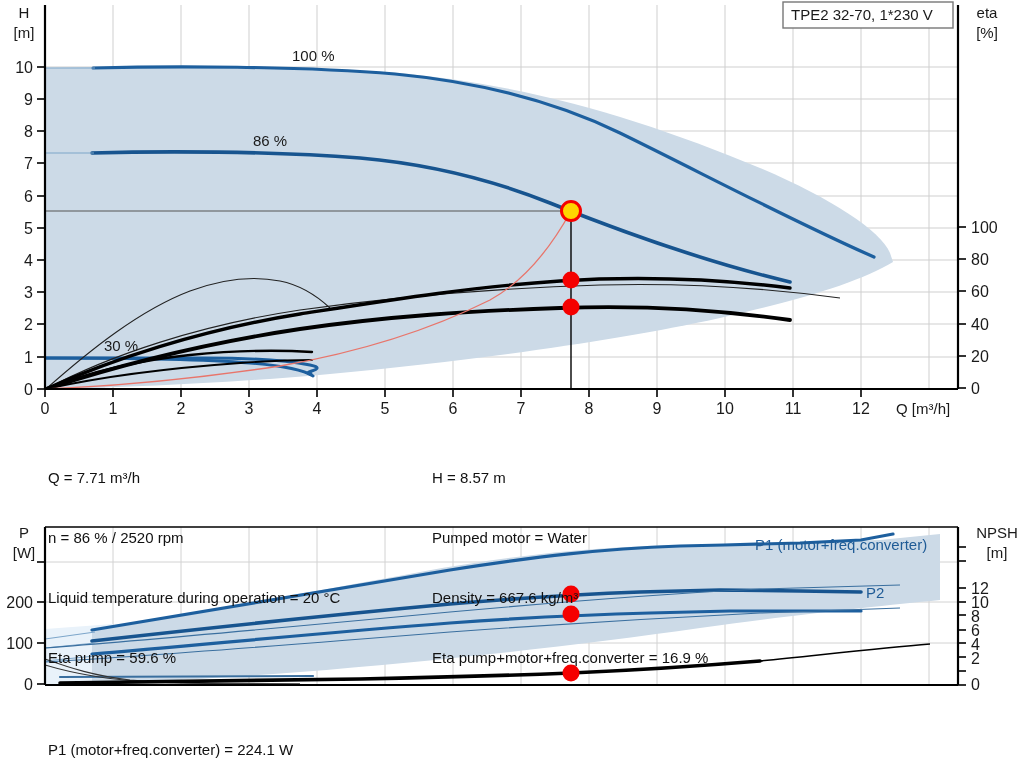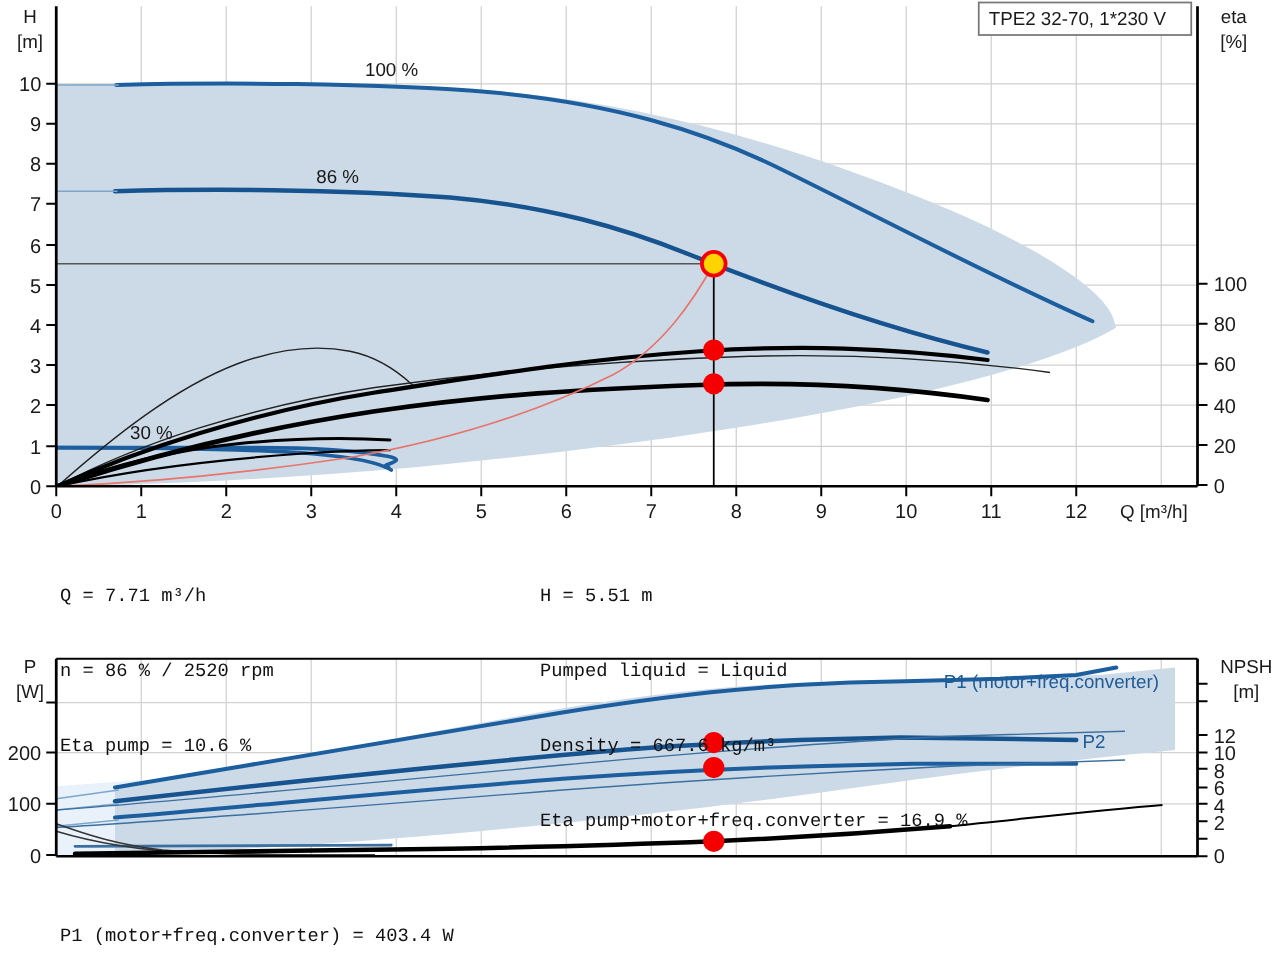--- a/index.html
+++ b/index.html
@@ -6,21 +6,21 @@
   body{width:1024px;height:781px;position:relative;overflow:hidden;
        font-family:"Liberation Sans",sans-serif;color:#000;}
   .stage{position:absolute;left:0;top:0;width:1024px;height:781px;}
   svg{display:block;}
   text{font-family:"Liberation Sans",sans-serif;}
   .axlab{font-size:15px;fill:#1a1a1a;}
   .ticklab{font-size:16px;fill:#1a1a1a;}
   .curvelab{font-size:15px;fill:#1a1a1a;}
   .bluelab{font-size:15px;fill:#1f5b96;}
   .titlebox-txt{font-size:15px;fill:#1a1a1a;}
-  .readout{position:absolute;font-size:15px;line-height:20px;color:#111;white-space:pre;font-family:Liberation Mono, monospace;}
+  .readout{position:absolute;font-size:15px;line-height:20px;color:#111;white-space:pre;}
   #ro1{left:48px;top:428px;}
   #ro2{left:432px;top:428px;}
   #ro3{left:48px;top:700px;}
   .ro-line{height:20px;}
 </style>
 </head>
 <body>
 
 <div class="stage">
 
@@ -323,29 +323,30 @@
     <text class="axlab" x="997" y="558" text-anchor="middle">[m]</text>
 
     <text class="bluelab" x="755" y="550" text-anchor="start">P1 (motor+freq.converter)</text>
     <text class="bluelab" x="866" y="598" text-anchor="start">P2</text>
   </g>
 </svg>
 
 <div class="readout" id="ro1">
   <div class="ro-line">Q = 7.71 m³/h</div>
   <div class="ro-line">n = 86 % / 2520 rpm</div>
-  <div class="ro-line">Eta pump = 10.6 %</div>
+  <div class="ro-line">Liquid temperature during operation = 20 °C</div>
+  <div class="ro-line">Eta pump = 59.6 %</div>
 </div>
 
 <div class="readout" id="ro2">
-  <div class="ro-line">H = 5.51 m</div>
-  <div class="ro-line">Pumped liquid = Liquid</div>
+  <div class="ro-line">H = 8.57 m</div>
+  <div class="ro-line">Pumped motor = Water</div>
   <div class="ro-line">Density = 667.6 kg/m³</div>
   <div class="ro-line">Eta pump+motor+freq.converter = 16.9 %</div>
 </div>
 
 <div class="readout" id="ro3">
-  <div class="ro-line">P1 (motor+freq.converter) = 403.4 W</div>
+  <div class="ro-line">P1 (motor+freq.converter) = 224.1 W</div>
   
   
 </div>
 
 </div>
 
 </body></html>

